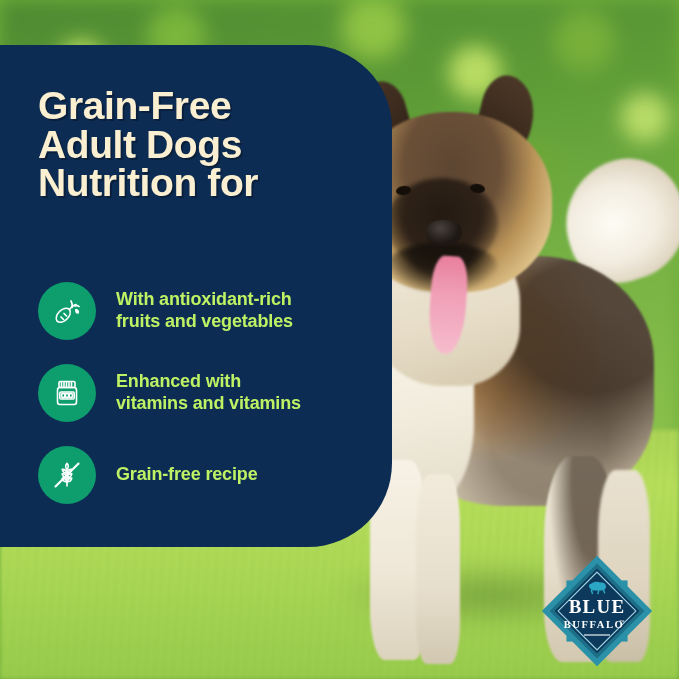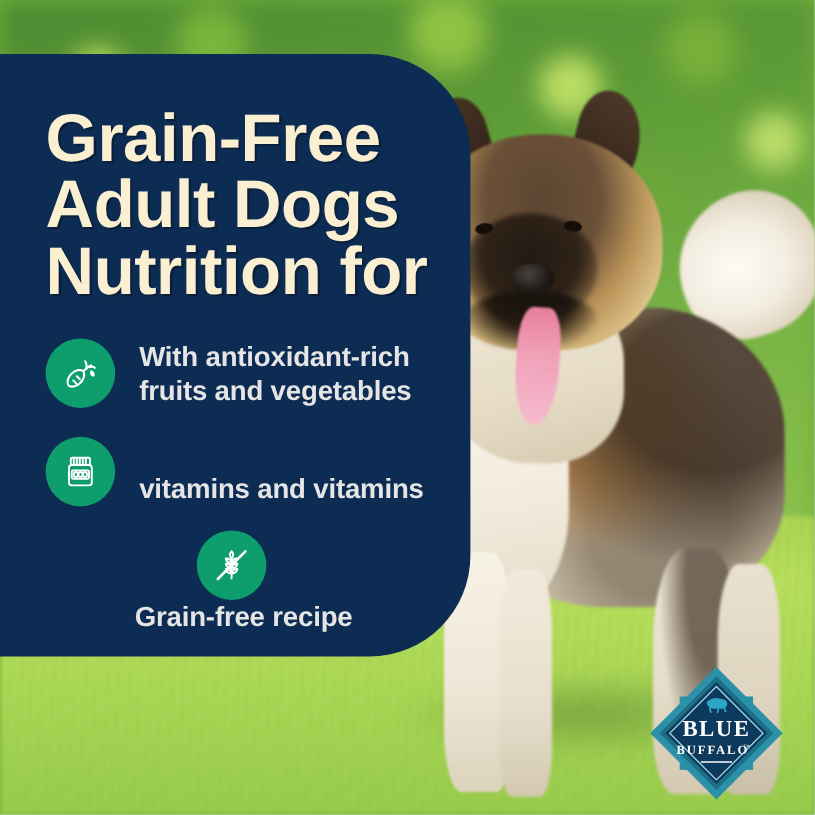--- a/index.html
+++ b/index.html
@@ -226,59 +226,59 @@
     background: #0d2c53;
     border-radius: 0 84px 84px 0;
   }
 
   .headline {
     position: absolute;
     left: 38px;
     top: 42px;
     width: 320px;
     color: #fbefd2;
-    font-size: 56px;
+    font-size: 39px;
     line-height: 0.99;
     font-weight: bold;
     letter-spacing: -0.4px;
     text-shadow: 2px 2px 0 rgba(0,0,0,0.28);
   }
   .headline-line { display: block; }
 
   .features {
     position: absolute;
     left: 38px;
     top: 233px;
     width: 330px;
   }
 
   .feature {
     display: flex;
     align-items: center;
     min-height: 66px;
     margin-bottom: 16px;
   }
-  .feature:last-child { margin-bottom: 0; flex-direction: column; }
+  .feature:last-child { margin-bottom: 0; }
 
   .feature-icon {
     flex: 0 0 auto;
     width: 58px;
     height: 58px;
     border-radius: 50%;
     background: #0e9e6e;
     display: flex;
     align-items: center;
     justify-content: center;
     margin-right: 20px;
   }
   .feature-icon svg { display: block; }
 
   .feature-text {
-    color: #e5e5e5;
-    font-size: 23px;
+    color: #bef264;
+    font-size: 18px;
     line-height: 1.22;
     font-weight: bold;
     letter-spacing: -0.15px;
   }
 
   
   .logo {
     position: absolute;
     left: 538px;
     top: 552px;
@@ -352,21 +352,21 @@
             <rect x="9" y="5.5" width="16" height="6" rx="1.2"></rect>
             <path d="M11.5 6.5 V10.5 M14 6.5 V10.5 M16.5 6.5 V10.5 M19 6.5 V10.5 M21.5 6.5 V10.5"></path>
             <rect x="7.5" y="11.5" width="19" height="17" rx="2.4"></rect>
             <rect x="9.8" y="16" width="14.4" height="7" rx="1.2"></rect>
             <ellipse cx="13.2" cy="19.5" rx="1.7" ry="2.1"></ellipse>
             <ellipse cx="17" cy="19.5" rx="1.7" ry="2.1"></ellipse>
             <ellipse cx="20.8" cy="19.5" rx="1.7" ry="2.1"></ellipse>
           </svg>
         </span>
         <span class="feature-text">
-          <br>
+          <span>Enhanced with</span><br>
           <span>vitamins and vitamins</span>
         </span>
       </div>
 
       <div class="feature">
         <span class="feature-icon">
           <svg width="36" height="36" viewBox="0 0 36 36" fill="none" stroke="#ffffff" stroke-width="1.6" stroke-linecap="round" stroke-linejoin="round">
             <path d="M18 29 V13"></path>
             <path d="M18 12.5 C16.4 10.6 16.4 8.2 18 6.3 C19.6 8.2 19.6 10.6 18 12.5 Z"></path>
             <path d="M17.6 16.2 C15.3 16 13.6 14.6 13.2 12.4 C15.5 12.2 17.2 13.6 17.6 15.8 Z"></path>

